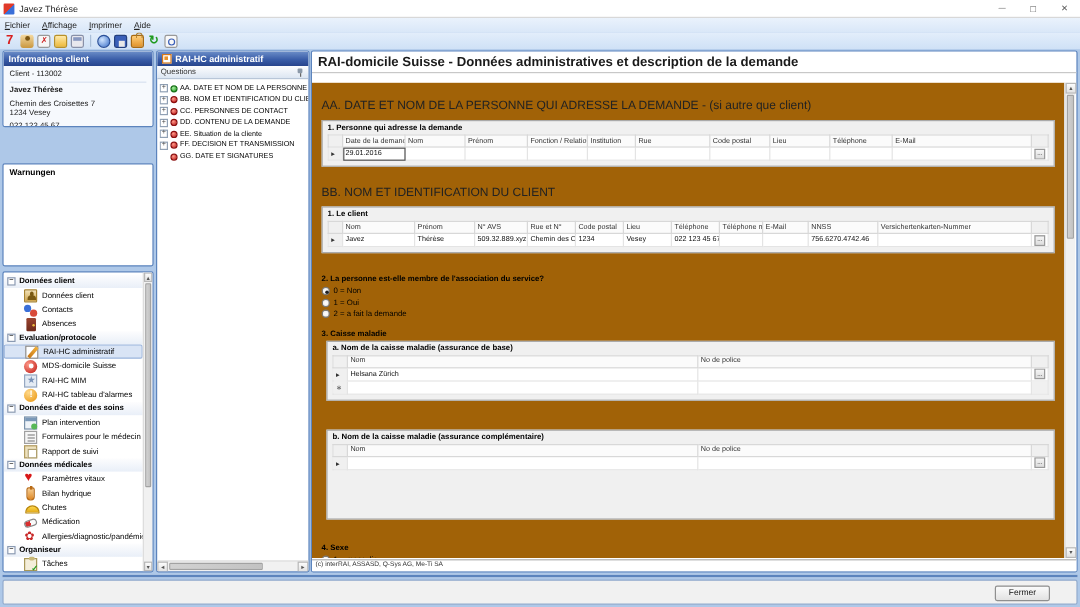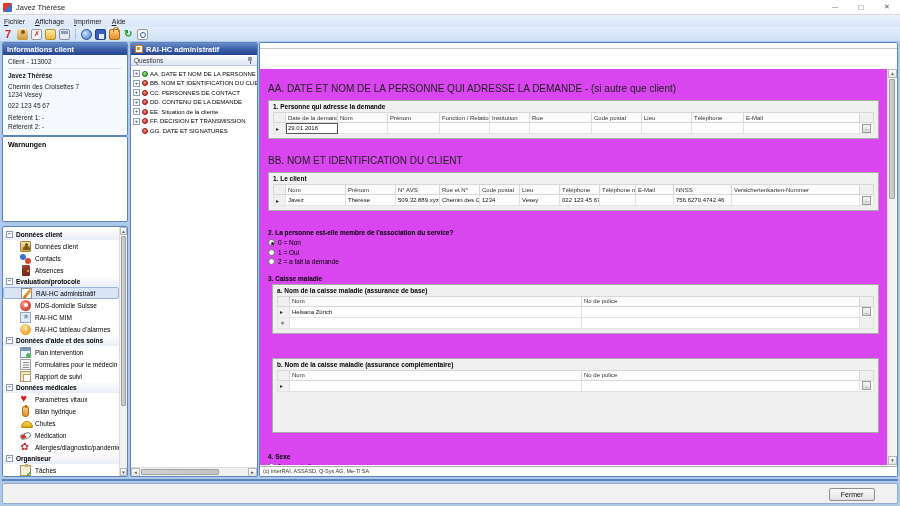--- a/index.html
+++ b/index.html
@@ -32,21 +32,21 @@
   .t-save{background:#3a5fb8; border:1px solid #24407e;} .t-save::before{content:""; position:absolute; left:2.5px; top:4px; width:5px; height:5px; background:#e8e8e8;}
   .t-lock{background:linear-gradient(#ffce7a,#e0922a); border:1px solid #a86a14; border-radius:2px;} .t-lock::before{content:""; position:absolute; left:3px; top:-3px; width:4px; height:4px; border:1.5px solid #a87a2a; border-bottom:none; border-radius:3px 3px 0 0;}
   .t-refresh::before{content:"↻"; position:absolute; left:1px; top:-1px; color:#1f9a1f; font-weight:bold; font-size:10px;}
   .t-preview{background:#f8f8f8; border:1px solid #999;} .t-preview::before{content:""; position:absolute; left:2px; top:2px; width:4px; height:4px; border:1.5px solid #3a5fb8; border-radius:50%;}
 
   
   .panel { position:absolute; background:#fff; border:1px solid #5c84bd; border-radius:2px; overflow:hidden; }
   .phead { height:12px; background:linear-gradient(#6a8cc7,#3a5da8 55%,#27448c); color:#fff; font-weight:bold; font-size:7.5px; display:flex; align-items:center; padding-left:4px; gap:3px; }
 
   
-  .client-panel { left:2px; top:42px; width:126px; height:94px; }
+  .client-panel { left:2px; top:42px; width:126px; height:64px; }
   .client-body { background:#f6f9fd; height:100%; padding:3px 5px; font-size:6.5px; color:#222; }
   .cb-id { padding-bottom:3px; border-bottom:1px solid #d8e2ef; margin-bottom:3px; }
   .cb-name { font-weight:bold; margin-bottom:4px; }
   .cb-line { line-height:8px; }
   .cb-phone { margin:3px 0 4px; }
   .cb-ref { line-height:9px; }
 
   .warn-panel { left:2px; top:136px; width:126px; height:86px; }
   .warn-label { font-size:7px; font-weight:bold; padding:4px 0 0 5px; }
 
@@ -101,21 +101,21 @@
 
   
   .sb-btn { background:linear-gradient(#fcfcfc,#e2e2e2); border:1px solid #b8b8b8; display:flex; align-items:center; justify-content:center; font-size:4.5px; color:#555; }
   .sb-thumb { background:linear-gradient(90deg,#d2d2d2,#c2c2c2); border:1px solid #a2a2a2; border-radius:1px; }
 
   
   .main-panel { position:absolute; left:259px; top:42px; width:639px; height:435px; background:#fff; border:1px solid #5c84bd; border-radius:2px; }
   .mc-titleblock { padding:3px 5px 2px; border-bottom:1px solid #c8c8c8; }
   .mc-title { font-size:11px; font-weight:bold; color:#1a1a1a; }
   .mc-sub { font-size:7.5px; font-weight:bold; color:#222; }
-  .form-area { position:absolute; left:0; right:10px; top:26px; bottom:11px; background:#d946ef; overflow:hidden; padding:14px 8px 0 8px; }
+  .form-area { position:absolute; left:0; right:10px; top:26px; bottom:11px; background:#a16207; overflow:hidden; padding:14px 8px 0 8px; }
   .sec-title { font-size:10px; color:#222; margin-bottom:6px; }
   .gbox { background:#f0f0f0; border:1px solid #aaa; padding:2px 4px 4px; margin-bottom:10px; }
   .qlabel { font-size:6.5px; font-weight:bold; margin-bottom:2px; }
   table.grid { border-collapse:collapse; table-layout:fixed; width:100%; background:#fff; border:1px solid #c0c0c0; }
   table.grid th { font-weight:normal; font-size:6px; color:#333; text-align:left; border:1px solid #d8d8d8; background:#fbfbfb; height:10px; padding:0 2px; overflow:hidden; white-space:nowrap; }
   table.grid td { font-size:6px; color:#111; border:1px solid #e4e4e4; height:11px; padding:0 2px; overflow:hidden; white-space:nowrap; background:#fff; }
   td.mark, th.mark { background:#f0f0f0 !important; border:1px solid #d0d0d0; }
   td.mark-cur::before { content:"▸"; font-size:6px; color:#333; }
   td.mark-new::before { content:"∗"; font-size:6px; color:#666; }
   td.editcell { outline:1px solid #555; outline-offset:-1px; }
@@ -333,20 +333,21 @@
   </div>
   <div class="mp-hscroll">
     <div class="sb-btn h-left">◄</div>
     <div class="sb-thumb"></div>
     <div class="sb-btn h-right">►</div>
   </div>
 </div>
 
 <div class="main-panel">
   <div class="mc-titleblock">
+    <div class="mc-title">RAI-domicile Suisse - Données administratives et description de la demande</div>
   </div>
 
   <div class="form-area">
 
     <div class="sec-title">AA. DATE ET NOM DE LA PERSONNE QUI ADRESSE LA DEMANDE - (si autre que client)</div>
     <div class="gbox">
       <div class="qlabel">1. Personne qui adresse la demande</div>
       <table class="grid">
         <colgroup>
             <col style="width:12px">

